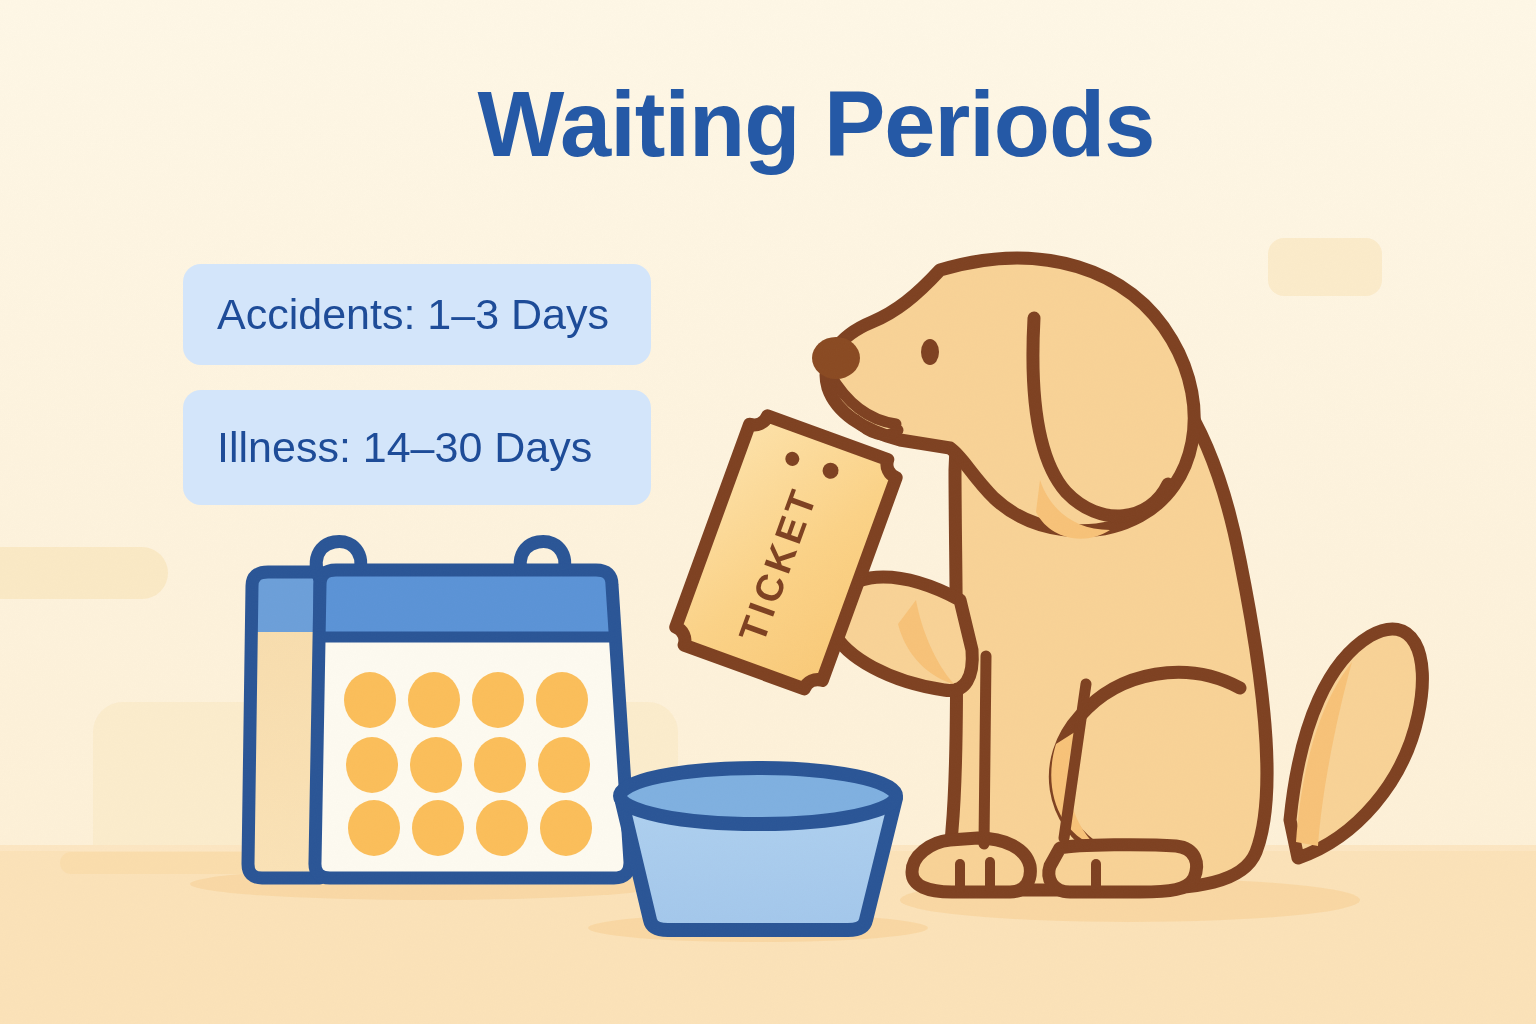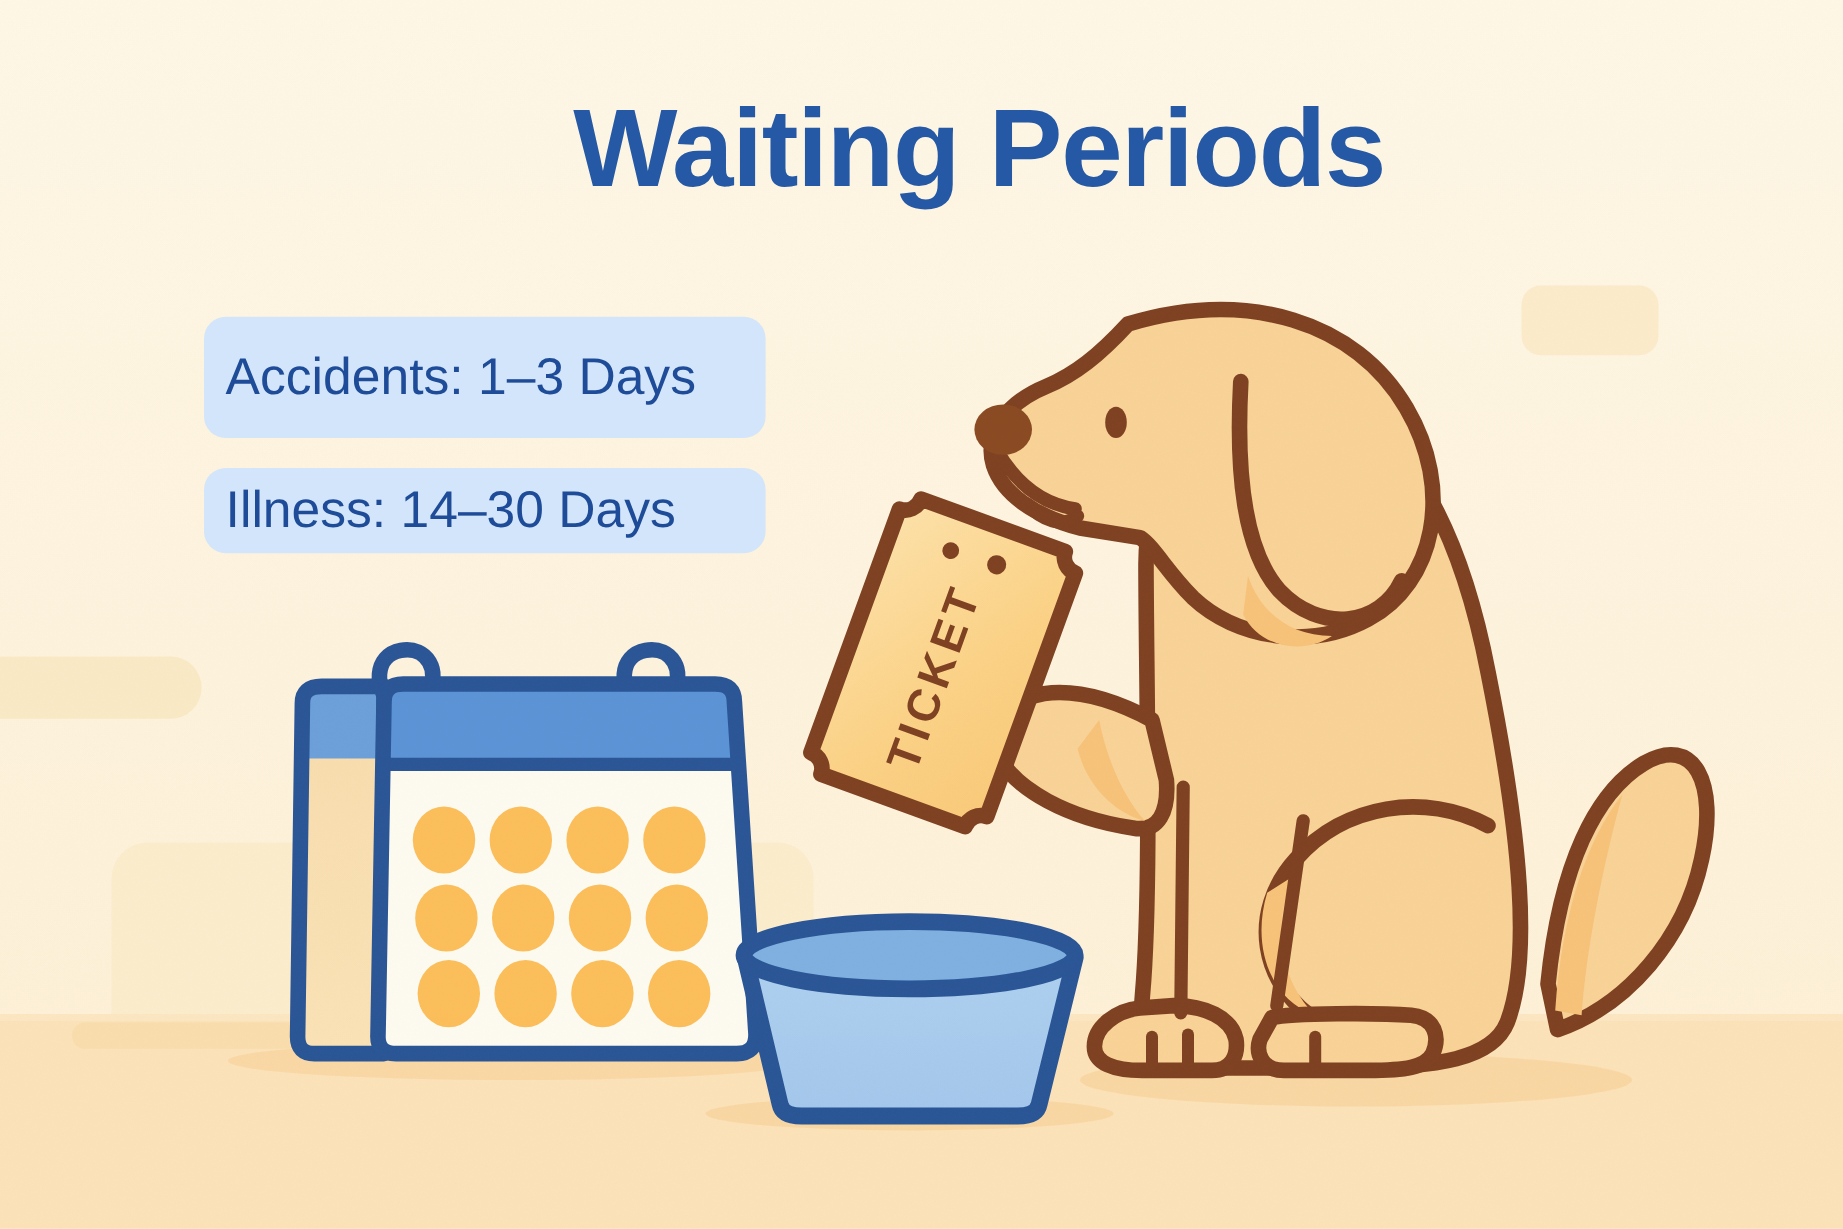--- a/index.html
+++ b/index.html
@@ -35,30 +35,31 @@
     font-family: "Liberation Sans", sans-serif;
     white-space: nowrap;
     margin-left: 48px;
   }
   .pill {
     position: absolute;
     background: #D3E5FA;
     border-radius: 18px;
     display: flex;
     align-items: center;
-    padding-left: 18px;
+    padding-left: 34px;
     box-sizing: border-box;
     color: #1E4C98;
     font-size: 43px;
     font-weight: normal;
     font-family: "Liberation Sans", sans-serif;
     white-space: nowrap;
+    margin-left: 13px;
   }
   #pill-accidents { left: 170px; top: 264px; width: 468px; height: 101px; }
-  #pill-illness   { left: 170px; top: 390px; width: 468px; height: 71px; }
+  #pill-illness   { left: 170px; top: 390px; width: 468px; height: 115px; }
   .ticket-label {
     font-size: 38px;
     font-weight: bold;
     letter-spacing: 4px;
     fill: #7E4121;
     font-family: "Liberation Sans", sans-serif;
   }
 </style>
 </head>
 <body>

